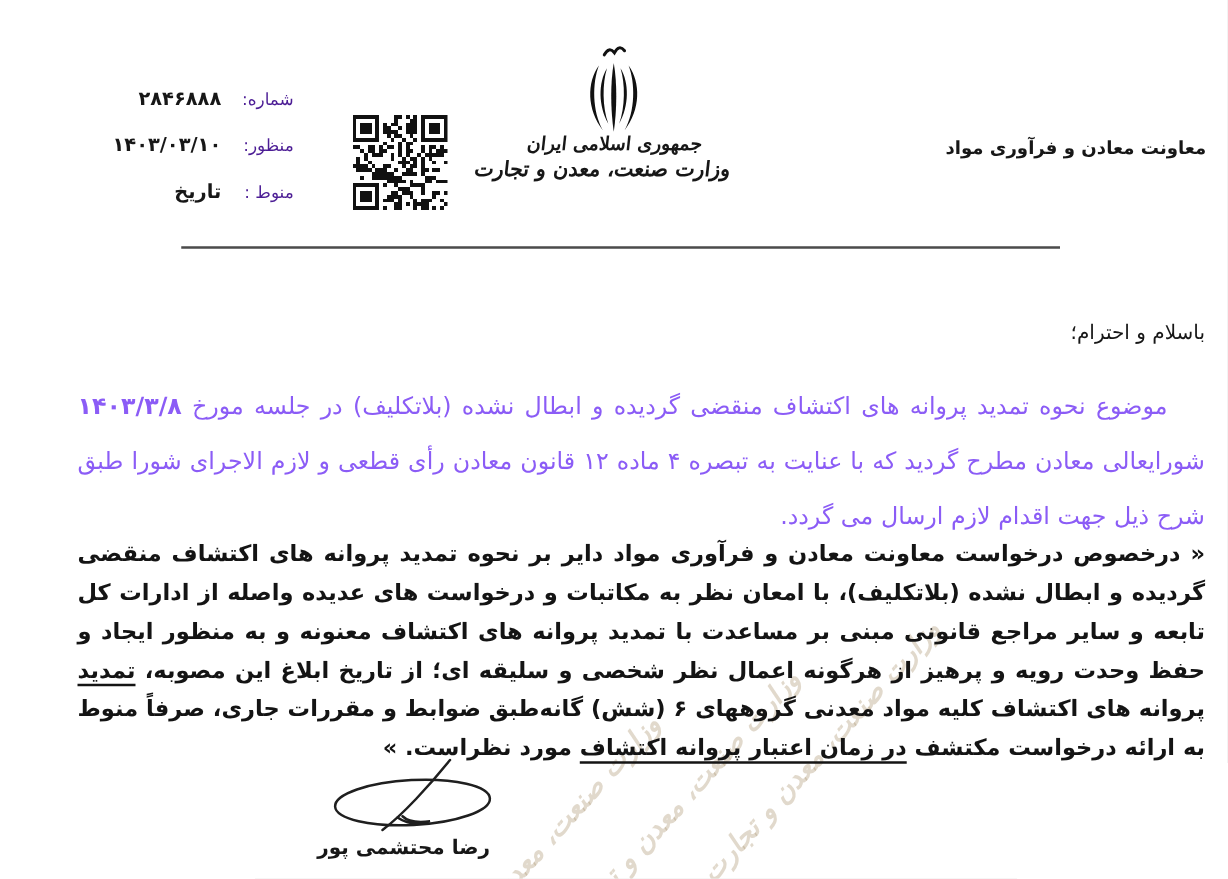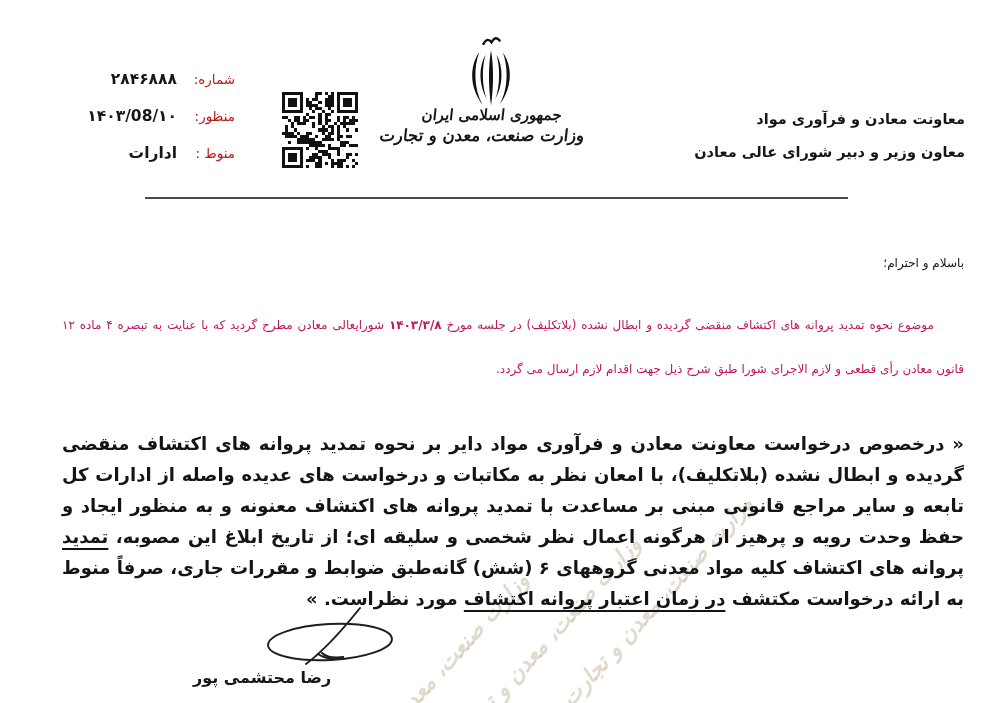--- a/index.html
+++ b/index.html
@@ -16,48 +16,48 @@
 
   .emblem-block { position:absolute; top:34px; left:398px; width:185px; text-align:center; }
   .emblem-svg { display:block; margin:0 auto; }
   .callig { font-family:"DejaVu Serif", serif; font-style:italic; font-weight:bold; white-space:nowrap; }
   .callig.c1 { font-size:15px; margin-top:-6px; transform:skewX(8deg); }
   .callig.c2 { font-size:16.5px; margin-top:2px; transform:skewX(8deg); }
   .slogan { font-size:14.5px; margin-top:9px; white-space:nowrap; color:#1d1d1d; }
 
   .meta-block { position:absolute; top:70px; right:747px; }
   .meta-row { display:flex; direction:rtl; align-items:baseline; height:37px; }
-  .meta-label { font-size:13.5px; color:#b91c1c; width:58px; white-space:nowrap; }
+  .meta-label { font-size:13.5px; color:#4c1d95; width:58px; white-space:nowrap; }
   .meta-value { font-size:15.5px; font-weight:bold; white-space:nowrap; letter-spacing:1px;text-align:right; }
 
   .qr { position:absolute; top:92px; left:282px; width:76px; height:76px; }
   .qr svg { width:100%; height:100%; }
 
   .divider { position:absolute; top:197px; left:145px; width:703px; height:0;
              border-top:2px solid #4b4b4b; }
 
   
-  .salutation { position:absolute; top:256px; right:18px; font-size:12px;text-align:right; }
+  .salutation { position:absolute; top:256px; right:18px; font-size:16px;text-align:right; }
 
   .para1 {
     position:absolute; top:303px; right:18px; left:62px;
-    font-size:12px; line-height:44px; text-align:justify; color:#be185d;
+    font-size:19px; line-height:44px; text-align:justify; color:#8b5cf6;
     text-indent:30px;
   }
   .para1 .bold-date { font-weight:bold; letter-spacing:0.5px; }
 
   .para2 {
     position:absolute; top:428px; right:18px; left:62px;
     font-size:18px; font-weight:bold; line-height:31px; text-align:justify; color:#141414;
   }
   .ul { text-decoration:underline; text-underline-offset:5px; text-decoration-thickness:1.5px; }
 
   
   .sig-draw { position:absolute; top:606px; left:238px; width:185px; height:64px; }
-  .sig-name { position:absolute; top:668px; left:193px; width:185px; text-align:left;
+  .sig-name { position:absolute; top:668px; left:207px; width:185px; text-align:right;
               font-size:16px; font-weight:bold; white-space:nowrap; }
 
   
   .wm { position:absolute; font-family:"DejaVu Serif", serif; font-style:italic; font-weight:bold;
         font-size:22px; color:rgba(175,156,120,0.38); white-space:nowrap;
         transform:rotate(-48deg); pointer-events:none; }
   .wm.w1 { left:520px; top:588px; }
   .wm.w2 { left:408px; top:628px; }
   .wm.w3 { left:296px; top:664px; }
 </style>
@@ -65,21 +65,20 @@
 <body>
 
 <div class="page">
 
   <div class="wm w1">وزارت صنعت، معدن و تجارت</div>
   <div class="wm w2">وزارت صنعت، معدن و تجارت</div>
   <div class="wm w3">وزارت صنعت، معدن و تجارت</div>
 
   <div class="dept-block">
     <div class="l1">معاونت معادن و فرآوری مواد</div>
-    <div class="l2">معاون وزیر و دبیر شورای عالی معادن</div>
   </div>
 
   <div class="emblem-block">
     <span>
       <svg class="emblem-svg" width="54" height="78" viewBox="0 0 100 140" aria-hidden="true">
         <g fill="#111" stroke="none">
           <path d="M36,16 q7,-13 15,-3 q7,-13 15,-3" fill="none" stroke="#111" stroke-width="4.5" stroke-linecap="round"></path>
           <path d="M50,28 C45,56 45,96 50,130 C55,96 55,56 50,28 Z"></path>
           <path d="M40,36 C27,57 27,92 42,118 C33,94 33,58 40,36 Z"></path>
           <path d="M28,32 C10,57 10,97 34,128 C18,100 18,58 28,32 Z"></path>
@@ -94,25 +93,25 @@
     <div class="callig c2">وزارت صنعت، معدن و تجارت</div>
   </div>
 
   <div class="meta-block">
     <div class="meta-row">
       <span class="meta-label">شماره:</span>
       <span class="meta-value">۲۸۴۶۸۸۸</span>
     </div>
     <div class="meta-row">
       <span class="meta-label">منظور:</span>
-      <span class="meta-value">۱۴۰۳/08/۱۰</span>
+      <span class="meta-value">۱۴۰۳/۰۳/۱۰</span>
     </div>
     <div class="meta-row">
       <span class="meta-label">منوط :</span>
-      <span class="meta-value">ادارات</span>
+      <span class="meta-value">تاریخ</span>
     </div>
   </div>
 
   <div class="qr">
     <svg viewBox="0 0 25 25" shape-rendering="crispEdges">
         <g id="qr-cells" fill="#111">
           <rect x="11" y="0" width="1" height="1"></rect>
           <rect x="12" y="0" width="1" height="1"></rect>
           <rect x="14" y="0" width="1" height="1"></rect>
           <rect x="16" y="0" width="1" height="1"></rect>

